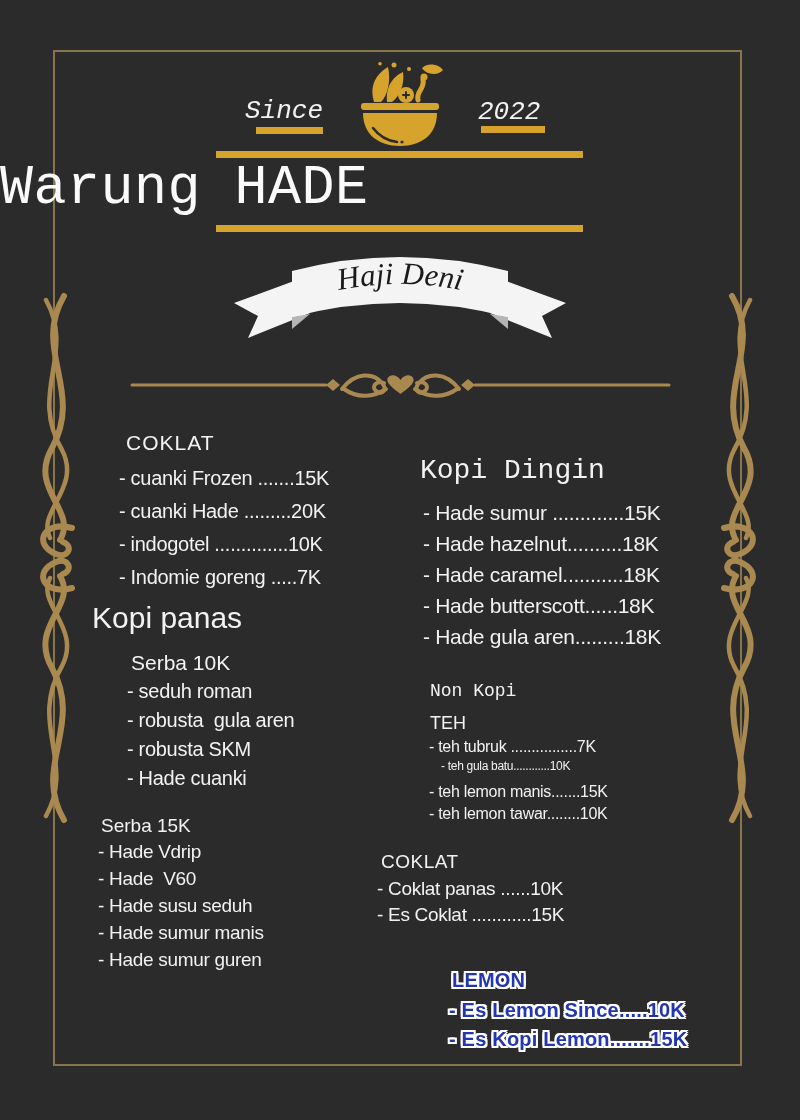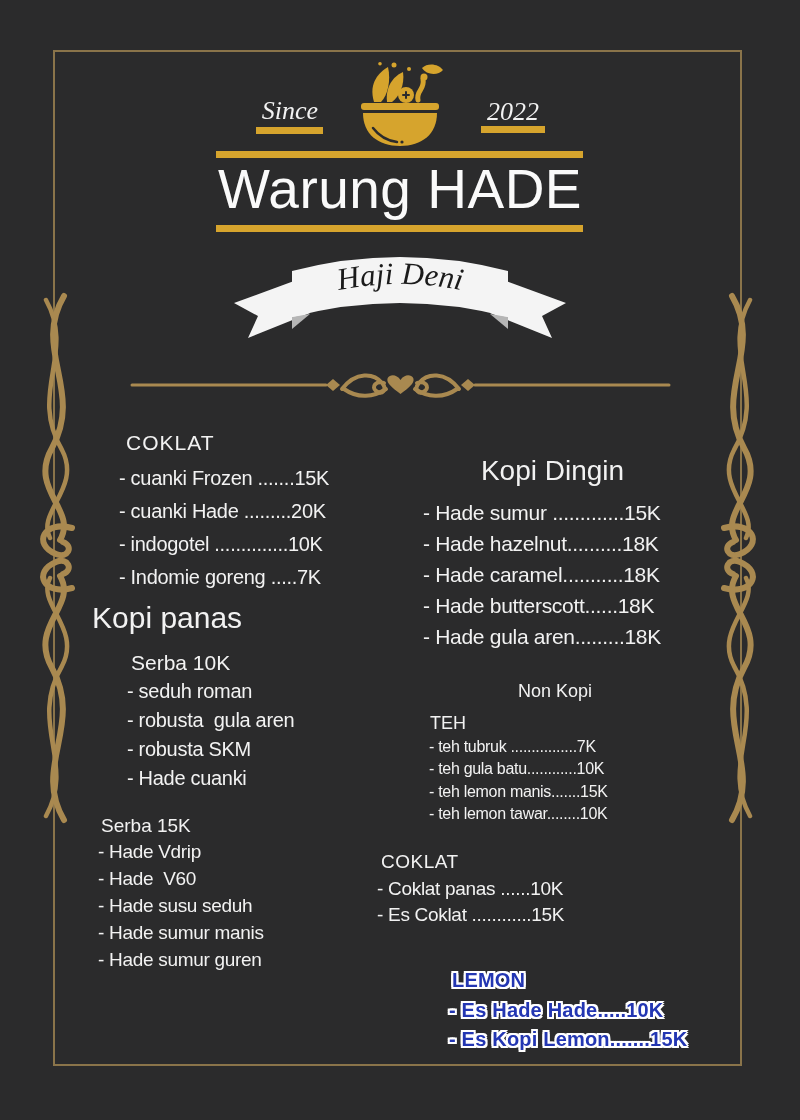--- a/index.html
+++ b/index.html
@@ -21,21 +21,21 @@
   }
   .abs{position:absolute;}
   .frame{
     position:absolute;left:53px;top:50px;width:689px;height:1016px;
     border:2px solid var(--frame-gold);box-sizing:border-box;
   }
   .bar{position:absolute;background:var(--bright-gold);}
   .script{font-family:"Liberation Serif", serif;font-style:italic;}
   .item{position:absolute;white-space:pre;line-height:1.15;color:var(--white);letter-spacing:-0.3px;}
   .sec-title{position:absolute;color:var(--white);}
-  .center{text-align:center;}
+  .center{font-family:Liberation Mono, monospace;}
   .lemon{
     color:var(--lemon-blue);font-weight:700;letter-spacing:0.2px;
     text-shadow:-2px -2px 0 #fff,2px -2px 0 #fff,-2px 2px 0 #fff,2px 2px 0 #fff,
                 -2px 0 0 #fff,2px 0 0 #fff,0 -2px 0 #fff,0 2px 0 #fff;
   }
   .gold-fill{fill:var(--bright-gold);}
   .orn-stroke{stroke:var(--ornament-gold);fill:none;stroke-linecap:round;}
   .orn-fill{fill:var(--ornament-gold);}
   .bowl-cut{stroke:var(--bg);fill:none;stroke-linecap:round;}
 </style>
@@ -144,25 +144,25 @@
   <div class="sec-title center" style="left:420px;top:455px;width:265px;font-size:28px">Kopi Dingin</div>
   <div class="item" style="left:423px;top:501px;font-size:21px">- Hade sumur .............15K</div>
   <div class="item" style="left:423px;top:532px;font-size:21px">- Hade hazelnut..........18K</div>
   <div class="item" style="left:423px;top:563px;font-size:21px">- Hade caramel...........18K</div>
   <div class="item" style="left:423px;top:594px;font-size:21px">- Hade butterscott......18K</div>
   <div class="item" style="left:423px;top:625px;font-size:21px">- Hade gula aren.........18K</div>
 
   <div class="sec-title center" style="left:430px;top:681px;width:250px;font-size:18px">Non Kopi</div>
   <div class="sec-title" style="left:430px;top:713px;font-size:18px">TEH</div>
   <div class="item" style="left:429px;top:738px;font-size:16px">- teh tubruk ................7K</div>
-  <div class="item" style="left:429px;top:760px;font-size:16px">- teh gula batu............10K</div>
+  <div class="item" style="left:441px;top:760px;font-size:12px">- teh gula batu............10K</div>
   <div class="item" style="left:429px;top:783px;font-size:16px">- teh lemon manis.......15K</div>
   <div class="item" style="left:429px;top:805px;font-size:16px">- teh lemon tawar........10K</div>
 
   <div class="sec-title" style="left:381px;top:851px;font-size:19px;letter-spacing:0.5px">COKLAT</div>
   <div class="item" style="left:377px;top:878px;font-size:19px">- Coklat panas ......10K</div>
   <div class="item" style="left:377px;top:904px;font-size:19px">- Es Coklat ............15K</div>
 
   <div class="sec-title lemon" style="left:452px;top:969px;font-size:20px">LEMON</div>
-  <div class="item lemon" style="left:449px;top:999px;font-size:20px">- Es Hade Hade.....10K</div>
+  <div class="item lemon" style="left:449px;top:999px;font-size:20px">- Es Lemon Since.....10K</div>
   <div class="item lemon" style="left:449px;top:1028px;font-size:20px">- Es Kopi Lemon.......15K</div>
 
 </div>
 
 </body></html>

